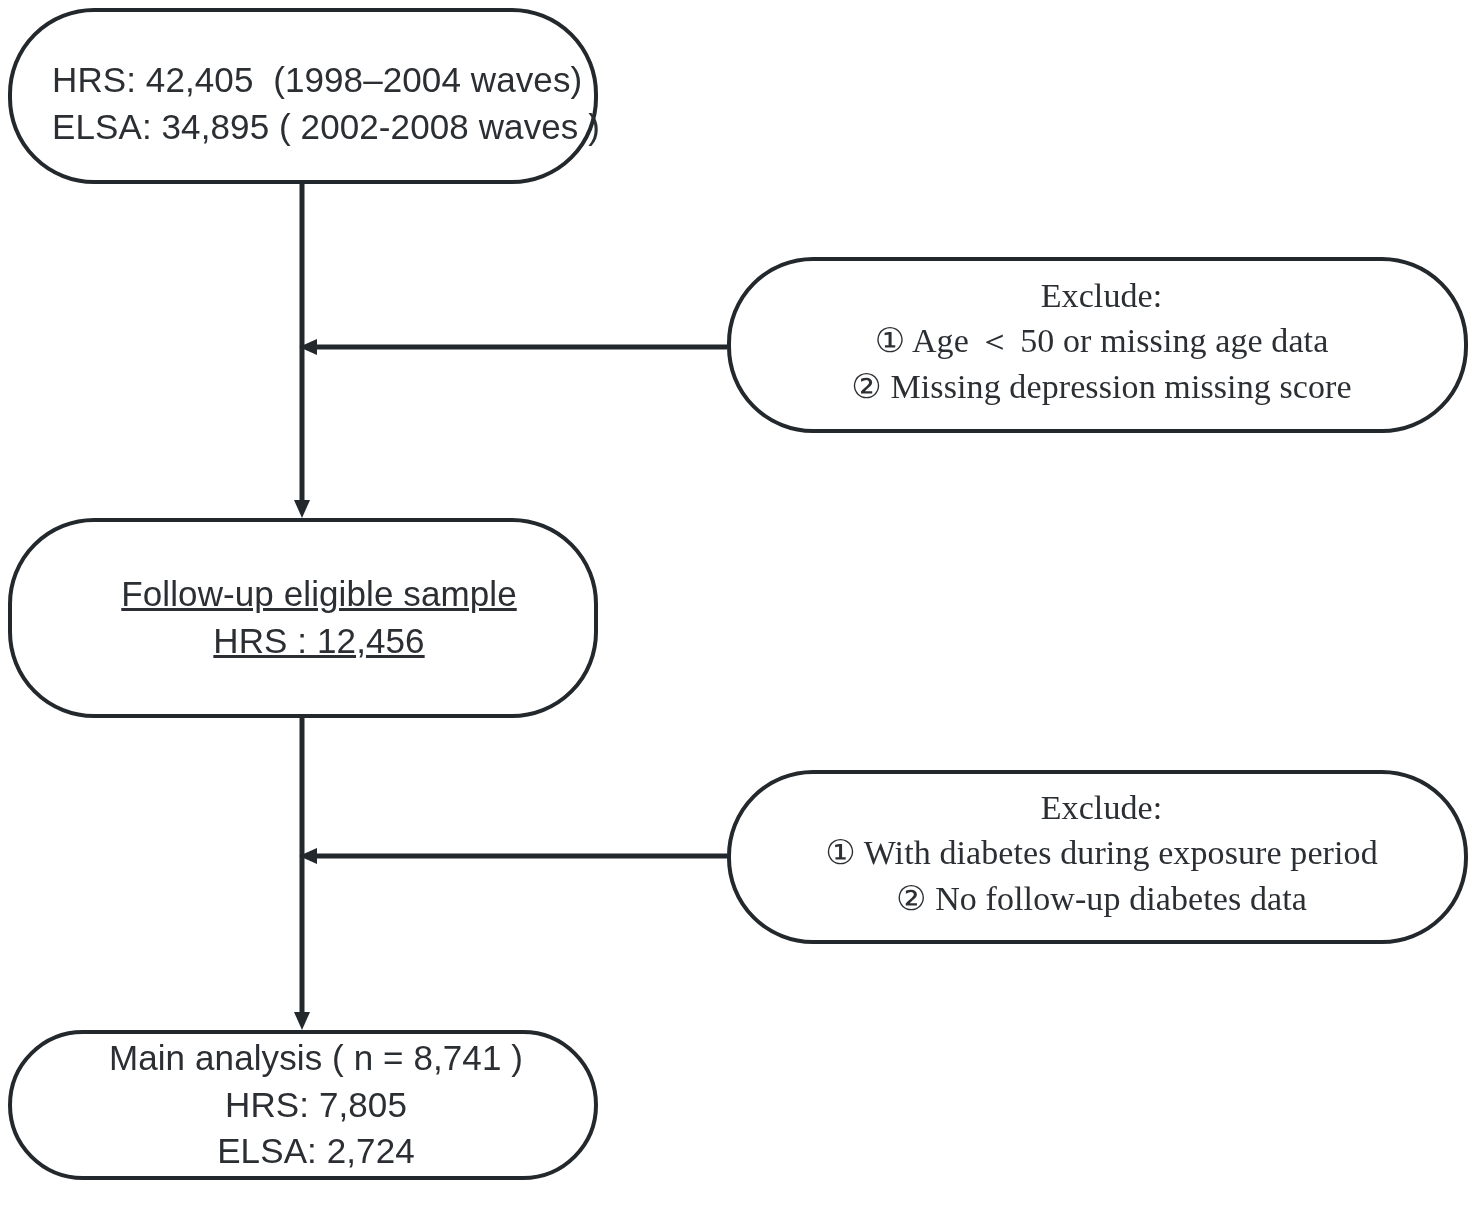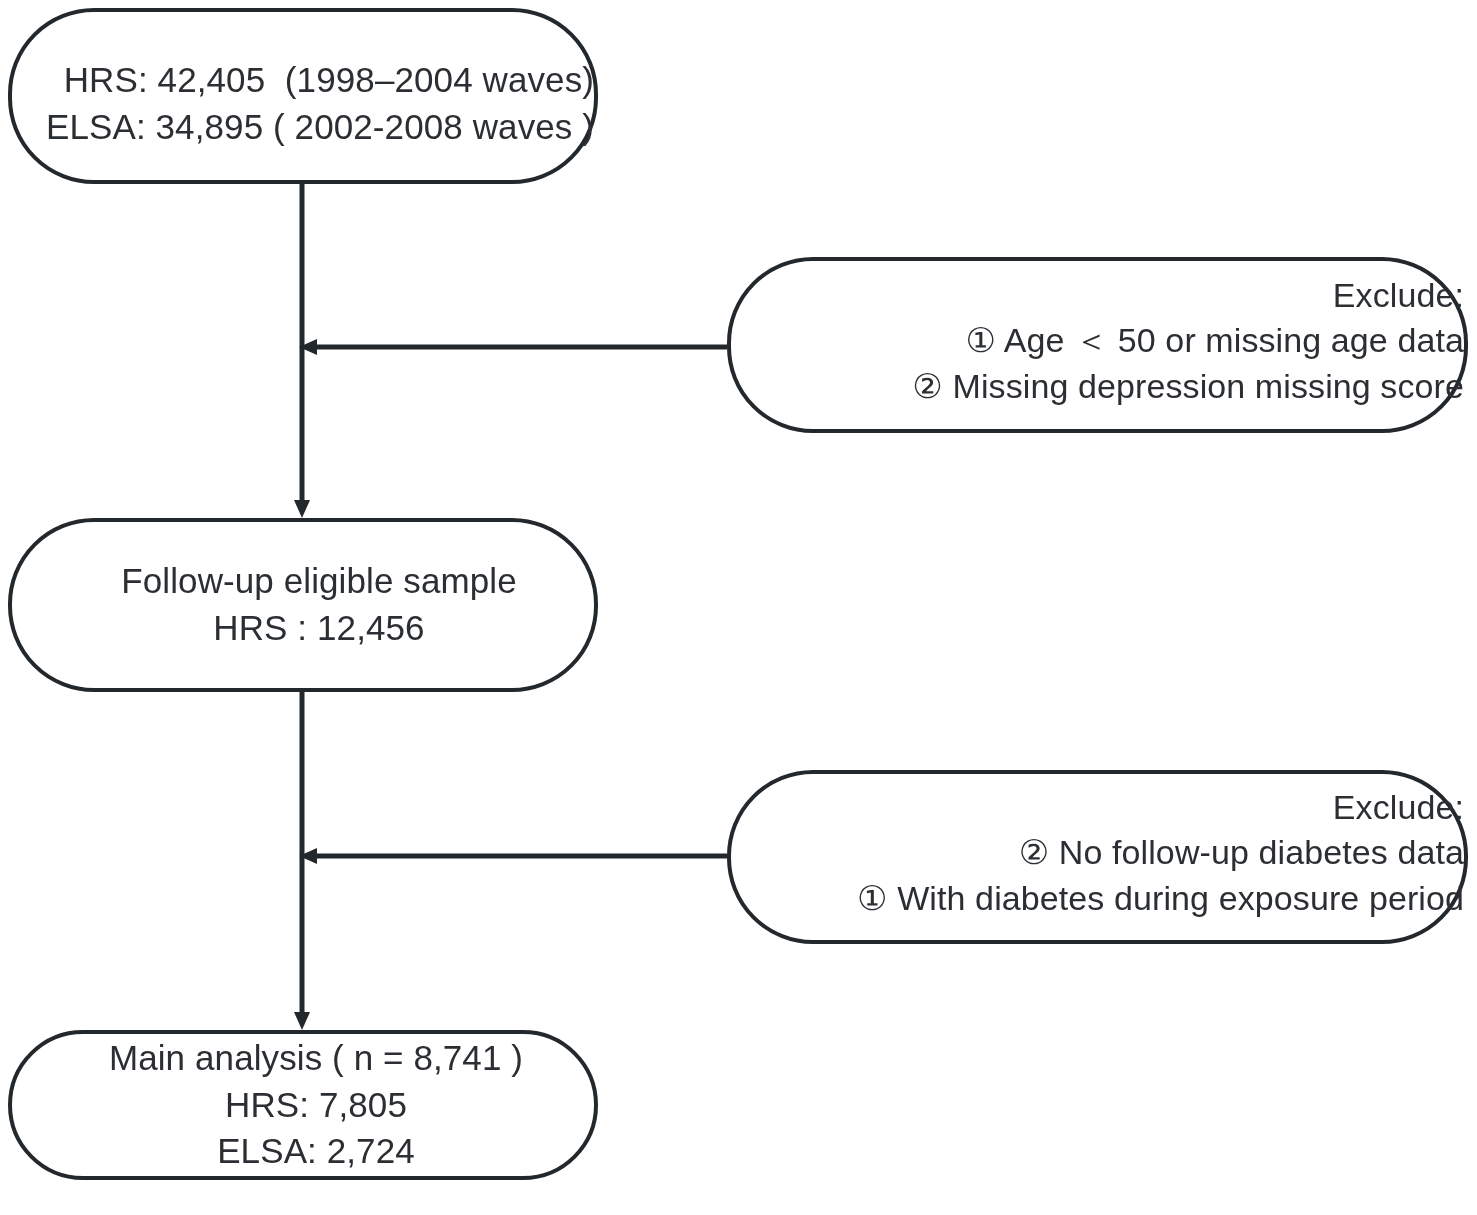--- a/index.html
+++ b/index.html
@@ -47,43 +47,45 @@
     line-height: 1.33;
     color: #2b2f33;
     letter-spacing: 0.1px;
   }
 
   
   #node-source {
     left: 8px;  top: 8px;
     width: 590px; height: 176px;
     padding: 16px 0 0 40px;
-    align-items: flex-end;
+    align-items: flex-start;
   }
 
   
   #node-eligible {
     left: 8px;  top: 518px;
-    width: 590px; height: 174px;
+    width: 590px; height: 200px;
     align-items: center;
     padding-left: 32px;
+    text-decoration: underline;
   }
 
   
   #node-analysis {
     left: 8px;  top: 1030px;
     width: 590px; height: 150px;
     align-items: center;
     padding-left: 26px;
   }
 
   
   .exclude-node {
-    align-items: flex-end;
+    align-items: center;
     padding: 0 0 8px 8px;
+    font-family: Liberation Serif, serif;
   }
   #node-exclude-1 {
     left: 727px; top: 257px;
     width: 741px; height: 176px;
   }
   #node-exclude-2 {
     left: 727px; top: 770px;
     width: 741px; height: 174px;
   }
   .exclude-node .line {
@@ -134,22 +136,22 @@
     <span class="line">② Missing depression missing score</span>
   </div>
 
   <div class="node" id="node-eligible">
     <span class="line">Follow-up eligible sample</span>
     <span class="line">HRS : 12,456</span>
   </div>
 
   <div class="node exclude-node" id="node-exclude-2">
     <span class="line">Exclude:</span>
+    <span class="line">① With diabetes during exposure period</span>
     <span class="line">② No follow-up diabetes data</span>
-    <span class="line">① With diabetes during exposure period</span>
   </div>
 
   <div class="node" id="node-analysis">
     <span class="line">Main analysis ( n = 8,741 )</span>
     <span class="line">HRS: 7,805</span>
     <span class="line">ELSA: 2,724</span>
   </div>
 
 </div>
 

